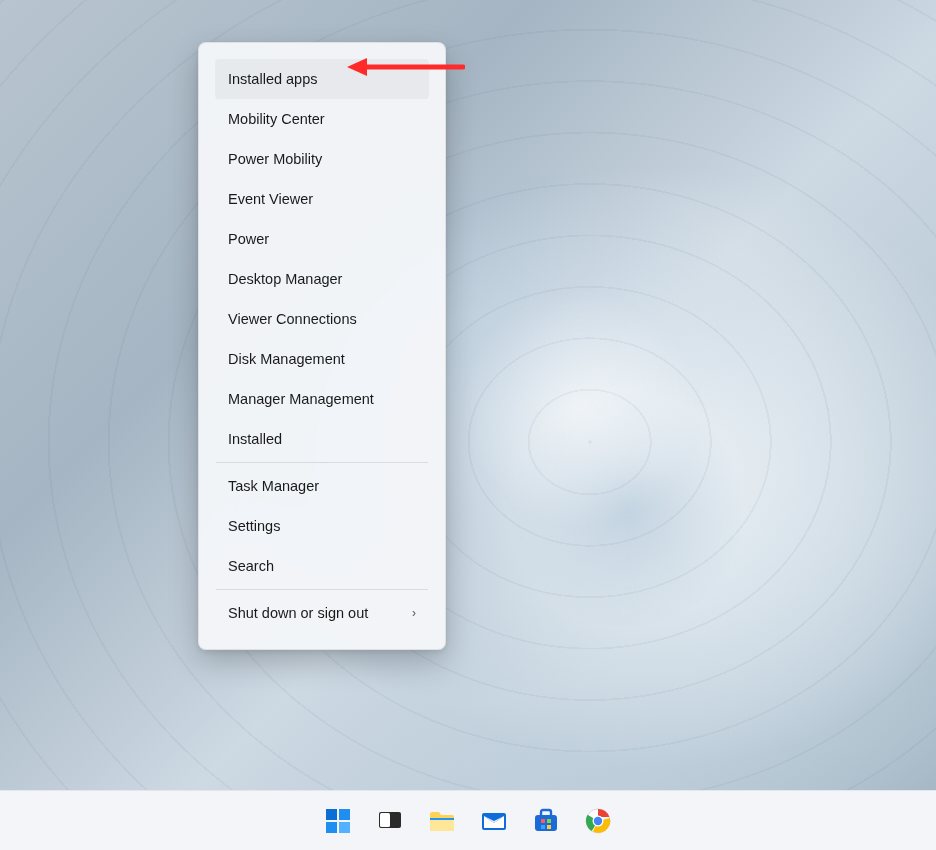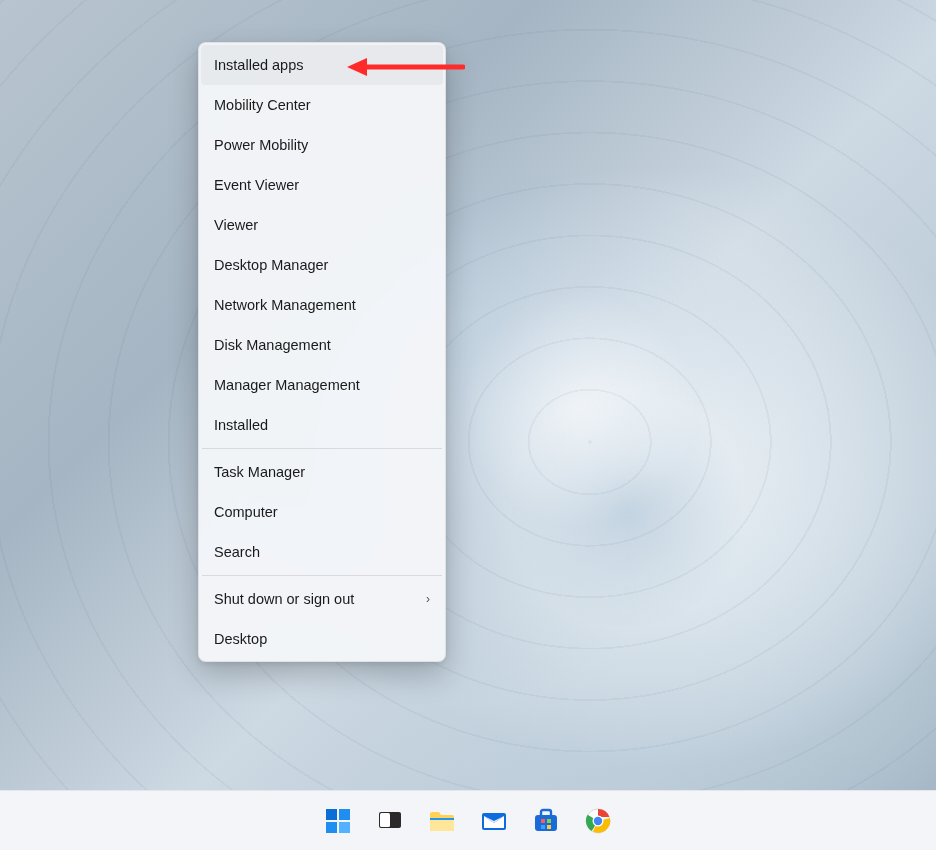--- a/index.html
+++ b/index.html
@@ -43,21 +43,21 @@
     .context-menu {
       position: absolute;
       left: 198px;
       top: 42px;
       width: 248px;
       background: rgba(244,246,249,0.96);
       backdrop-filter: blur(20px);
       border: 1px solid rgba(0,0,0,0.08);
       border-radius: 8px;
       box-shadow: 0 12px 30px rgba(0,0,0,0.22), 0 2px 6px rgba(0,0,0,0.1);
-      padding: 2px;
+      padding: 16px;
       font-size: 14.5px;
       color: #1a1a1a;
     }
     .menu-item {
       height: 40px;
       display: flex;
       align-items: center;
       padding: 0 13px;
       border-radius: 4px;
       cursor: default;
@@ -115,58 +115,55 @@
   <div class="menu-item">
     <span>Mobility Center</span>
   </div>
   <div class="menu-item">
     <span>Power Mobility</span>
   </div>
   <div class="menu-item">
     <span>Event Viewer</span>
   </div>
   <div class="menu-item">
-    <span>Viewer</span>
+    <span>Power</span>
   </div>
   <div class="menu-item">
     <span>Desktop Manager</span>
   </div>
   <div class="menu-item">
-    <span>Network Management</span>
+    <span>Viewer Connections</span>
   </div>
   <div class="menu-item">
     <span>Disk Management</span>
   </div>
   <div class="menu-item">
     <span>Manager Management</span>
   </div>
   <div class="menu-item">
     <span>Installed</span>
   </div>
 
   <div class="menu-sep"></div>
 
   <div class="menu-item">
     <span>Task Manager</span>
   </div>
   <div class="menu-item">
-    <span>Computer</span>
+    <span>Settings</span>
   </div>
   <div class="menu-item">
     <span>Search</span>
   </div>
 
   <div class="menu-sep"></div>
 
   <div class="menu-item">
     <span>Shut down or sign out</span>
     <span class="chev">›</span>
-  </div>
-  <div class="menu-item">
-    <span>Desktop</span>
   </div>
 </div>
 
 <div class="arrow-annotation">
   <svg width="120" height="24" viewBox="0 0 120 24">
     <line x1="118" y1="12" x2="18" y2="12" stroke="#ff2a2a" stroke-width="5" stroke-linecap="round"></line>
     <polygon points="2,12 22,3 22,21" fill="#ff2a2a"></polygon>
   </svg>
 </div>
 

